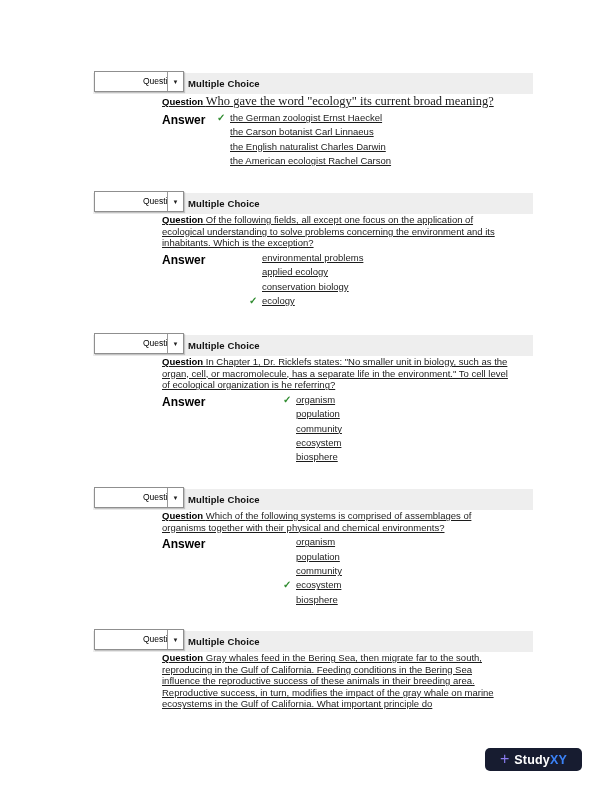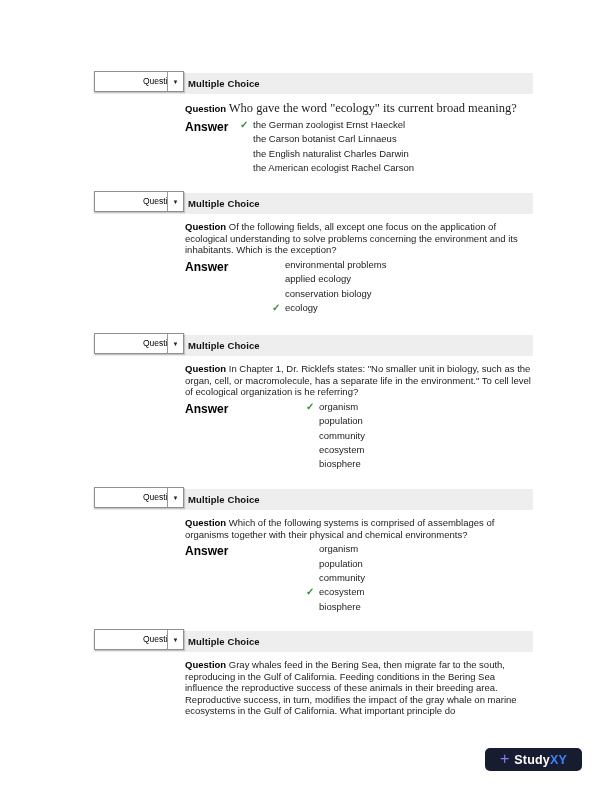--- a/index.html
+++ b/index.html
@@ -45,25 +45,25 @@
     padding-left: 48px;
   }
   .dd-btn {
     width: 15px;
     border-left: 1px solid #9a9a9a;
     background: #ffffff;
     display: flex; align-items: center; justify-content: center;
   }
   .dd-arrow { font-size: 6px; color: #222222; line-height: 1; }
   .qcontent {
-    margin-left: 92px;
+    margin-left: 69px;
     width: 347px;
-    padding-top: 7px;
     font-size: 9.5px;
     color: #1c1c1c;
+    text-decoration: underline;
   }
   .qtext { margin: 0; line-height: 11.6px; }
   .qtext .lbl { color: #000000; }
   .qtext.serif { line-height: 14px; }
   .qtext.serif .qbody {
     font-family: "Liberation Serif", serif;
     font-size: 12.5px;
   }
   .lbl { font-weight: bold; }
   .answer-section { position: relative; margin-top: 2px; min-height: 14px; }

